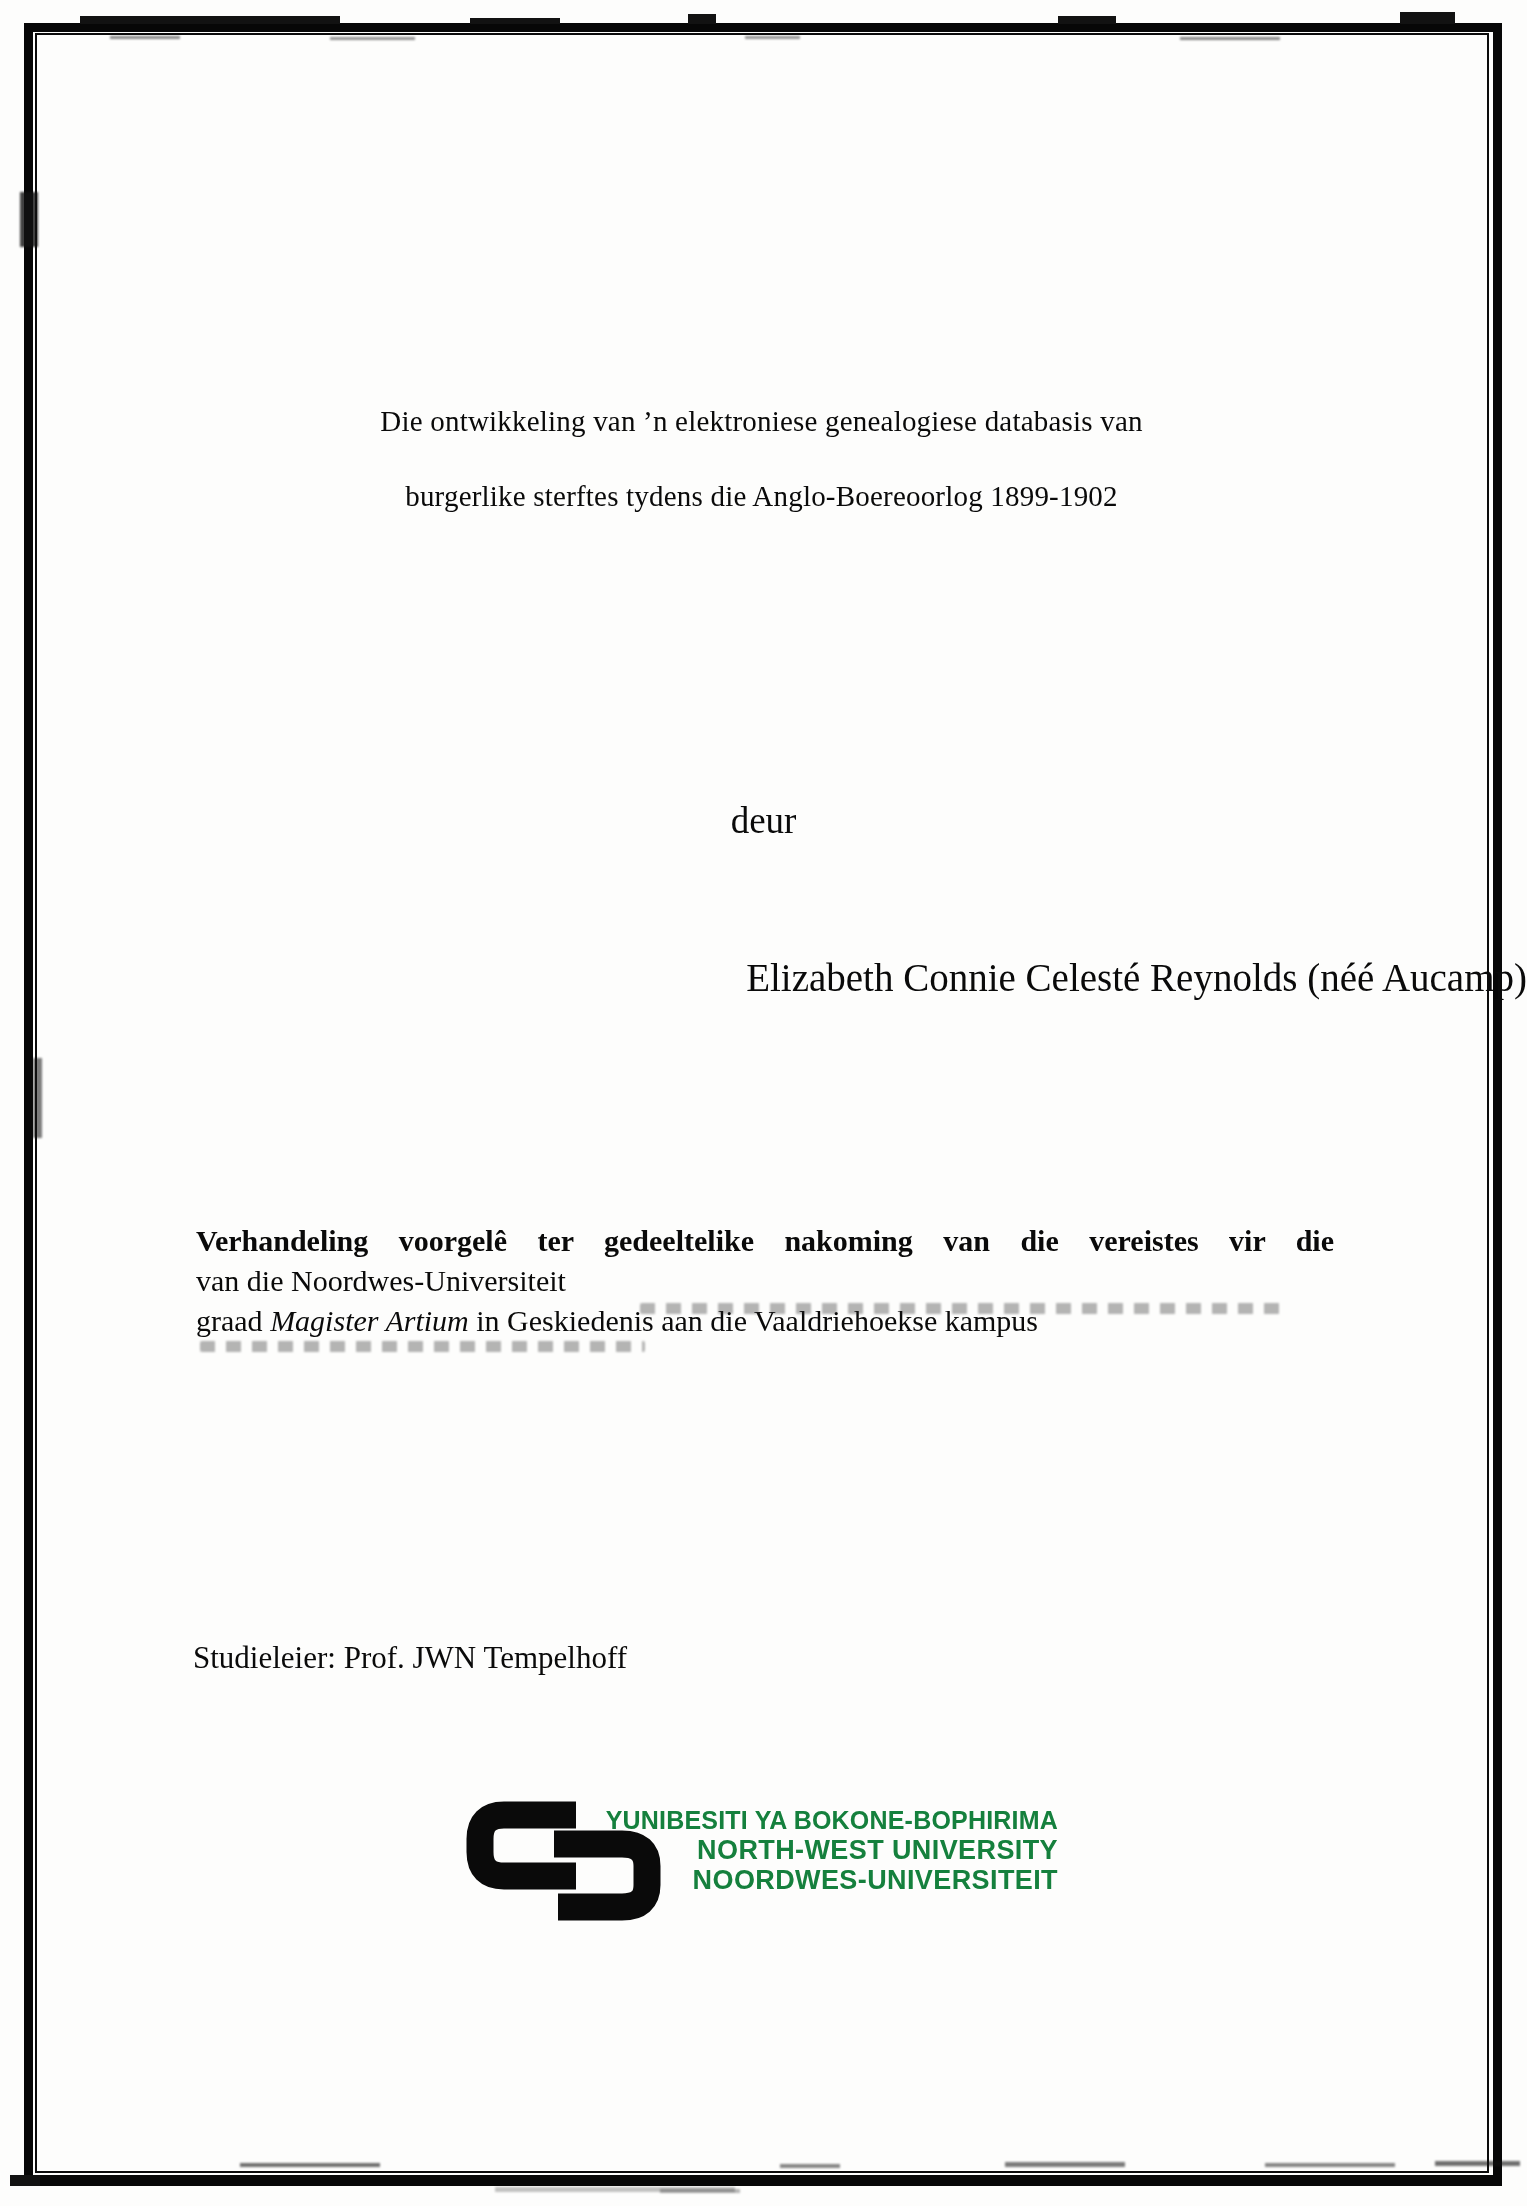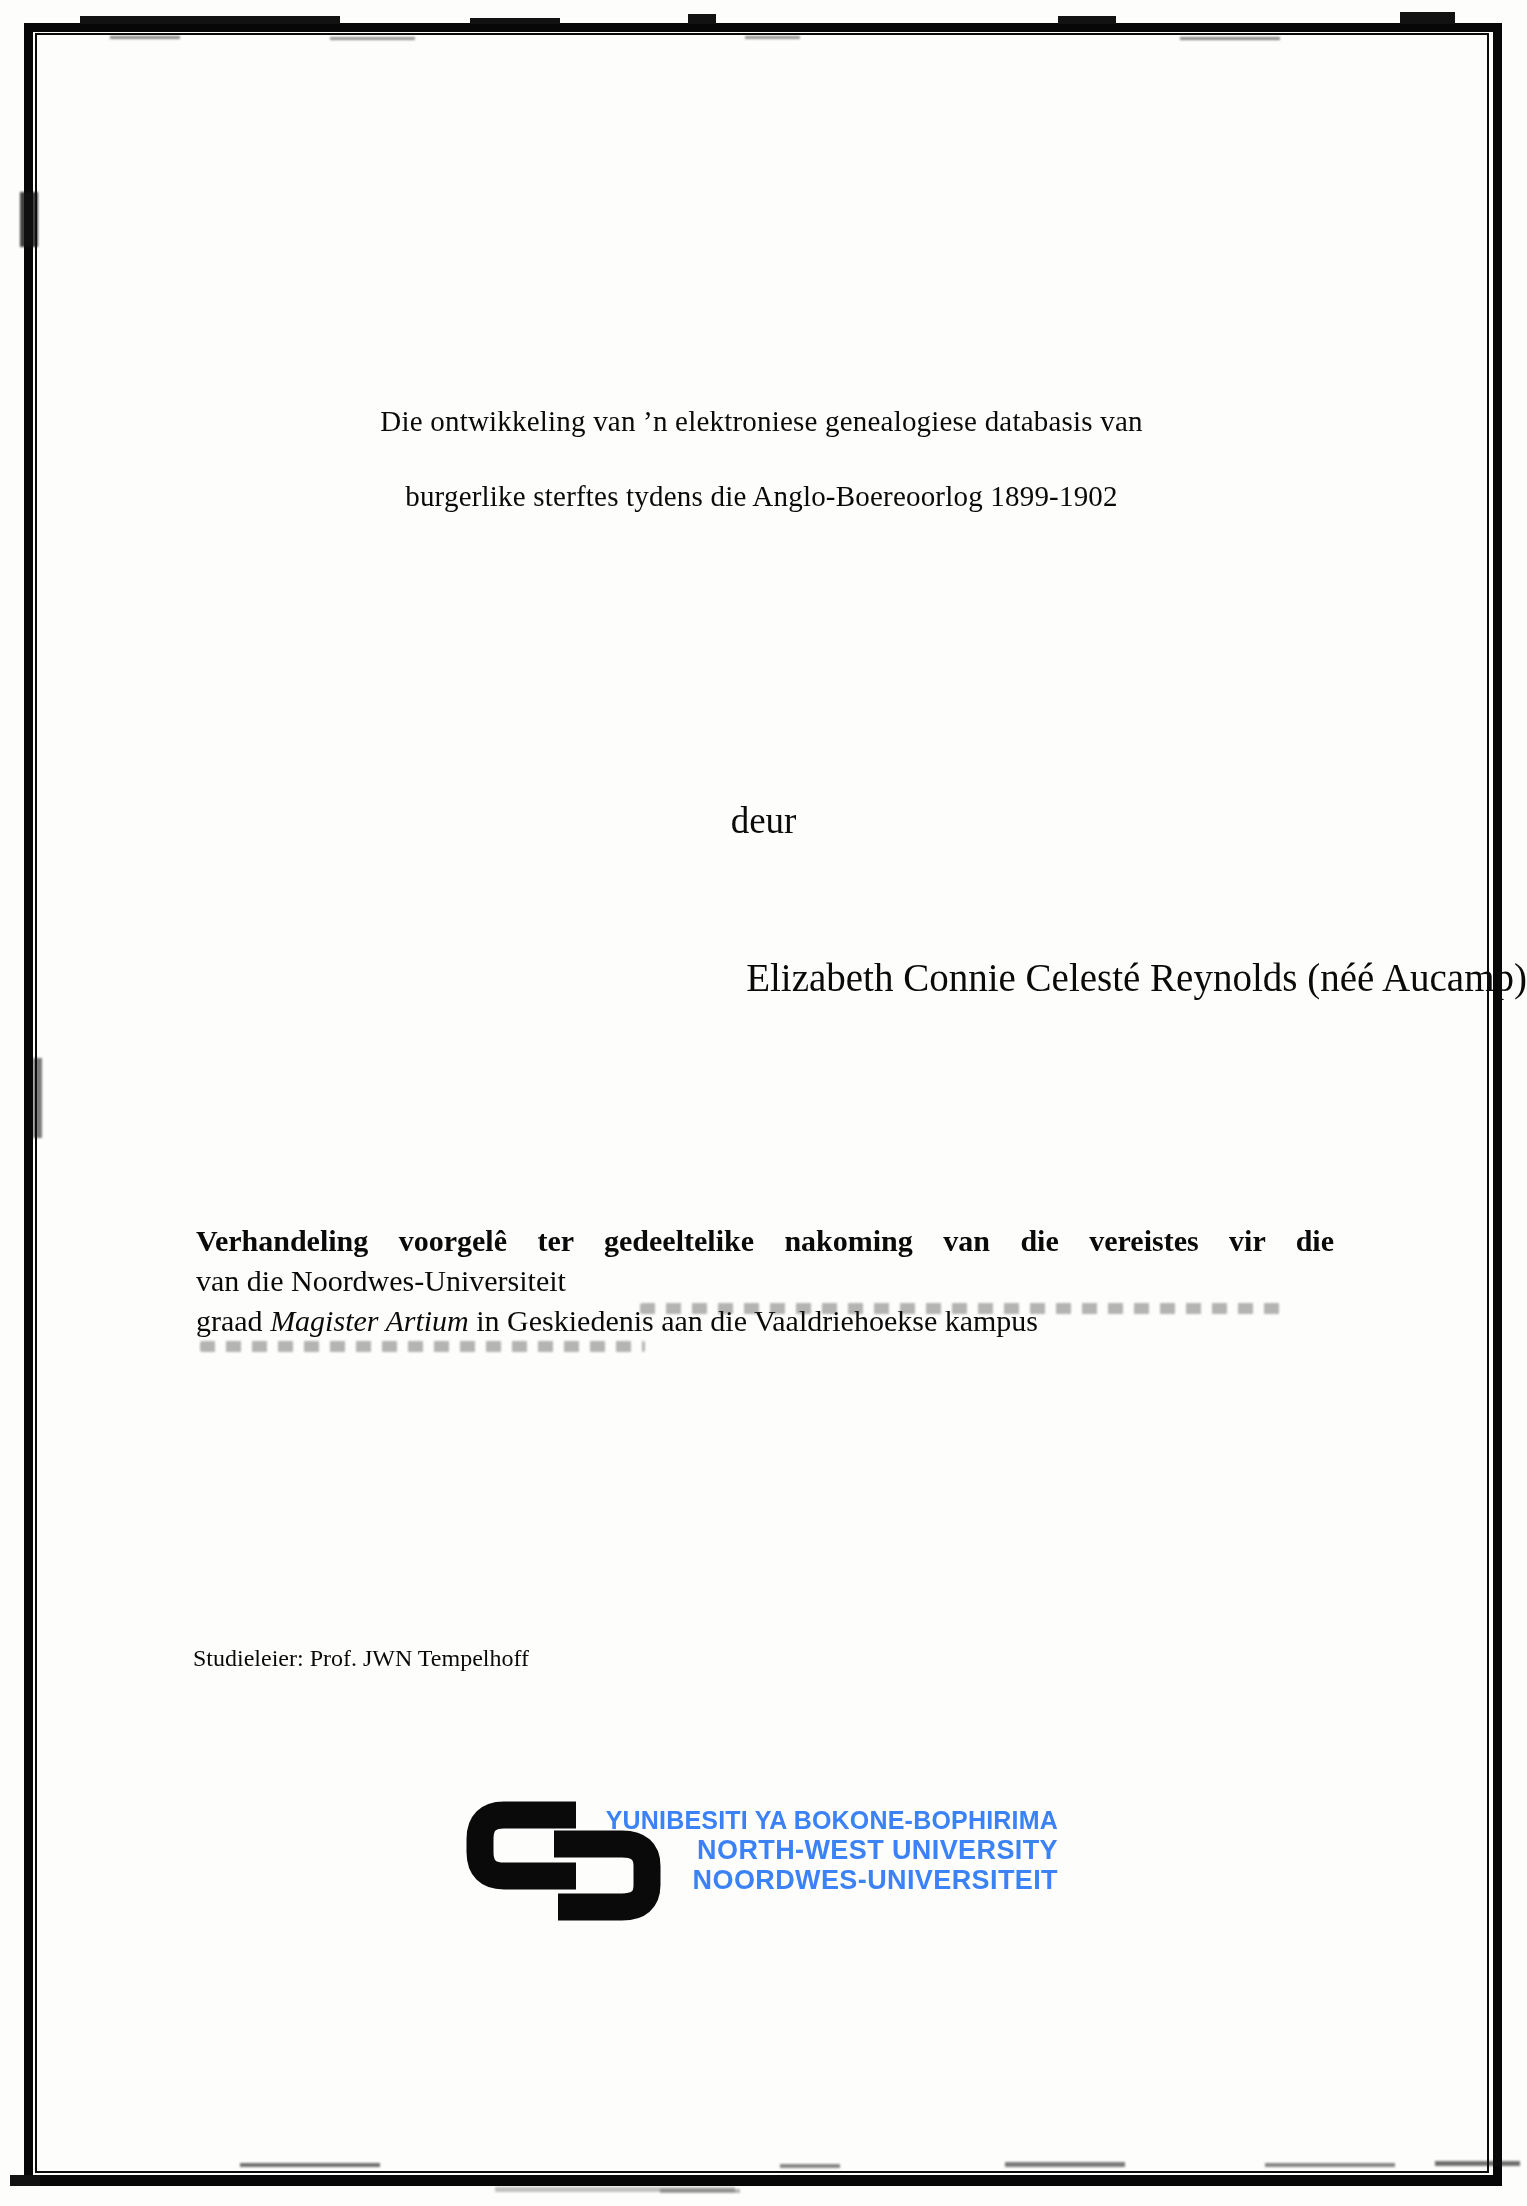--- a/index.html
+++ b/index.html
@@ -43,29 +43,29 @@
 
   .statement {
     position: absolute; left: 196px; top: 1221px; width: 1138px;
     font-size: 30px; line-height: 40px;
   }
   .statement .just { text-align: justify; text-align-last: justify; font-weight: bold; }
   .statement .italic { font-style: italic; }
 
   .supervisor-block {
     position: absolute; left: 193px; top: 1639px;
-    font-size: 24px; line-height: 38px;
+    font-size: 31px; line-height: 38px;
   }
 
   .logo-mark { position: absolute; left: 458px; top: 1799px; }
   .logo-text {
     position: absolute; left: 585px; top: 1805px; width: 473px;
     text-align: right; white-space: nowrap;
     font-family: "Liberation Sans", sans-serif; font-weight: 700;
-    color: #3b82f6;
+    color: #15803d;
   }
   .logo-text .l1 { font-size: 25px; line-height: 30px; letter-spacing: 0.2px; }
   .logo-text .l2, .logo-text .l3 { font-size: 27px; line-height: 30px; letter-spacing: 0.4px; }
 
   
   .artifact { position: absolute; background: #121212; }
   .soft { filter: blur(1px); }
   .ghost {
     position: absolute; height: 11px; border-radius: 2px;
     background: repeating-linear-gradient(90deg,

